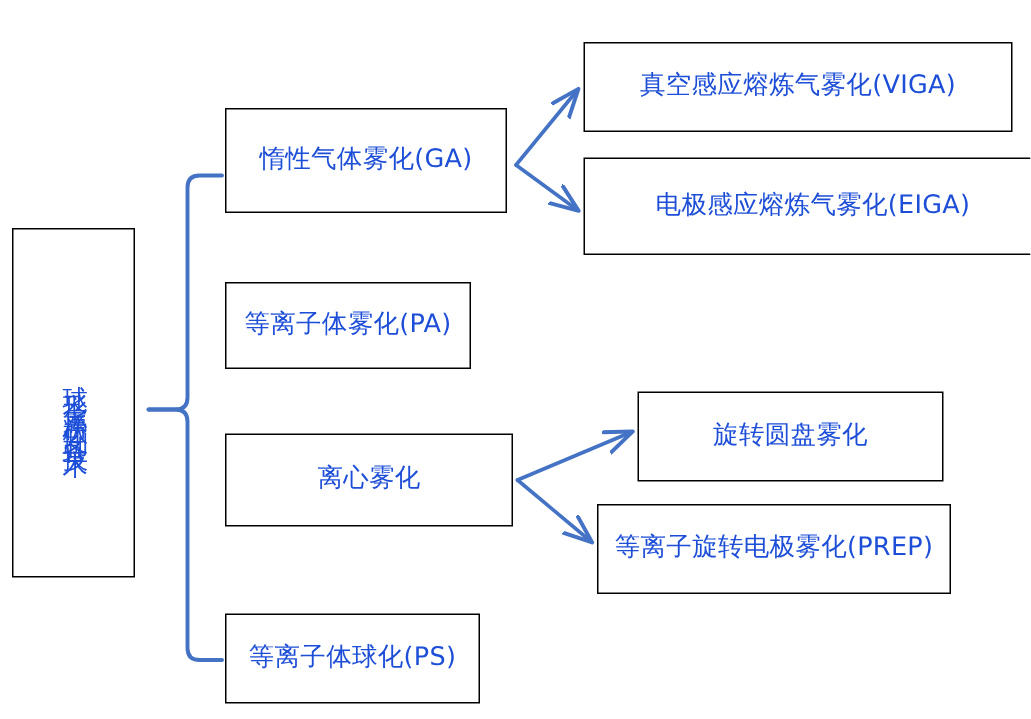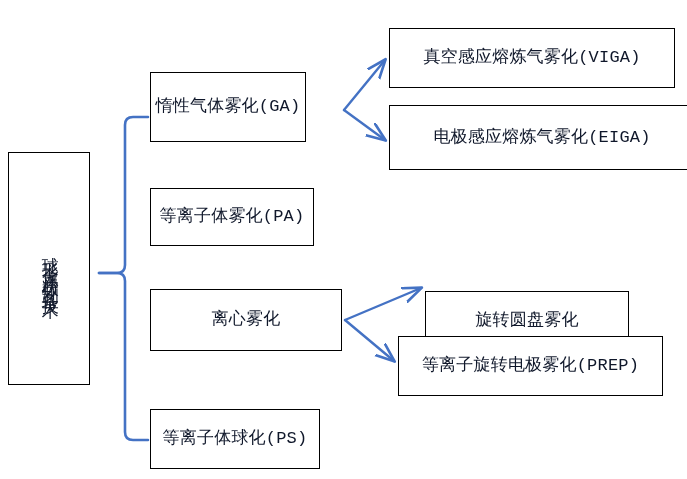--- a/index.html
+++ b/index.html
@@ -19,43 +19,42 @@
   }
   .node {
     position: absolute;
     box-sizing: border-box;
     border: 1.6px solid #000000;
     background: #ffffff;
     display: flex;
     align-items: center;
     justify-content: center;
     text-align: left;
-    color: #0f172a;
+    color: #1d4ed8;
     font-size: 17px;
     line-height: 1.25;
     letter-spacing: 0.2px;
     z-index: 3;
-    font-family: Liberation Mono, monospace;
   }
   .node.vertical {
     writing-mode: vertical-rl;
     text-orientation: upright;
     letter-spacing: 5px;
     font-size: 17px;
   }
   #root-node {
     left: 8px;
     top: 152px;
     width: 82px;
     height: 233px;
   }
   #node-ga {
     left: 150px;
     top: 72px;
-    width: 156px;
+    width: 188px;
     height: 70px;
   }
   #node-pa {
     left: 150px;
     top: 188px;
     width: 164px;
     height: 58px;
   }
   #node-ca {
     left: 150px;
@@ -79,26 +78,25 @@
     left: 389px;
     top: 105px;
     width: 306px;
     height: 65px;
   }
   #node-disk {
     left: 425px;
     top: 261px;
     width: 204px;
     height: 60px;
-    margin-top: 30px;
   }
   #node-prep {
     left: 398px;
     top: 336px;
-    width: 265px;
+    width: 236px;
     height: 60px;
   }
   #connectors {
     position: absolute;
     left: 0;
     top: 0;
     width: 687px;
     height: 479px;
     z-index: 1;
   }

